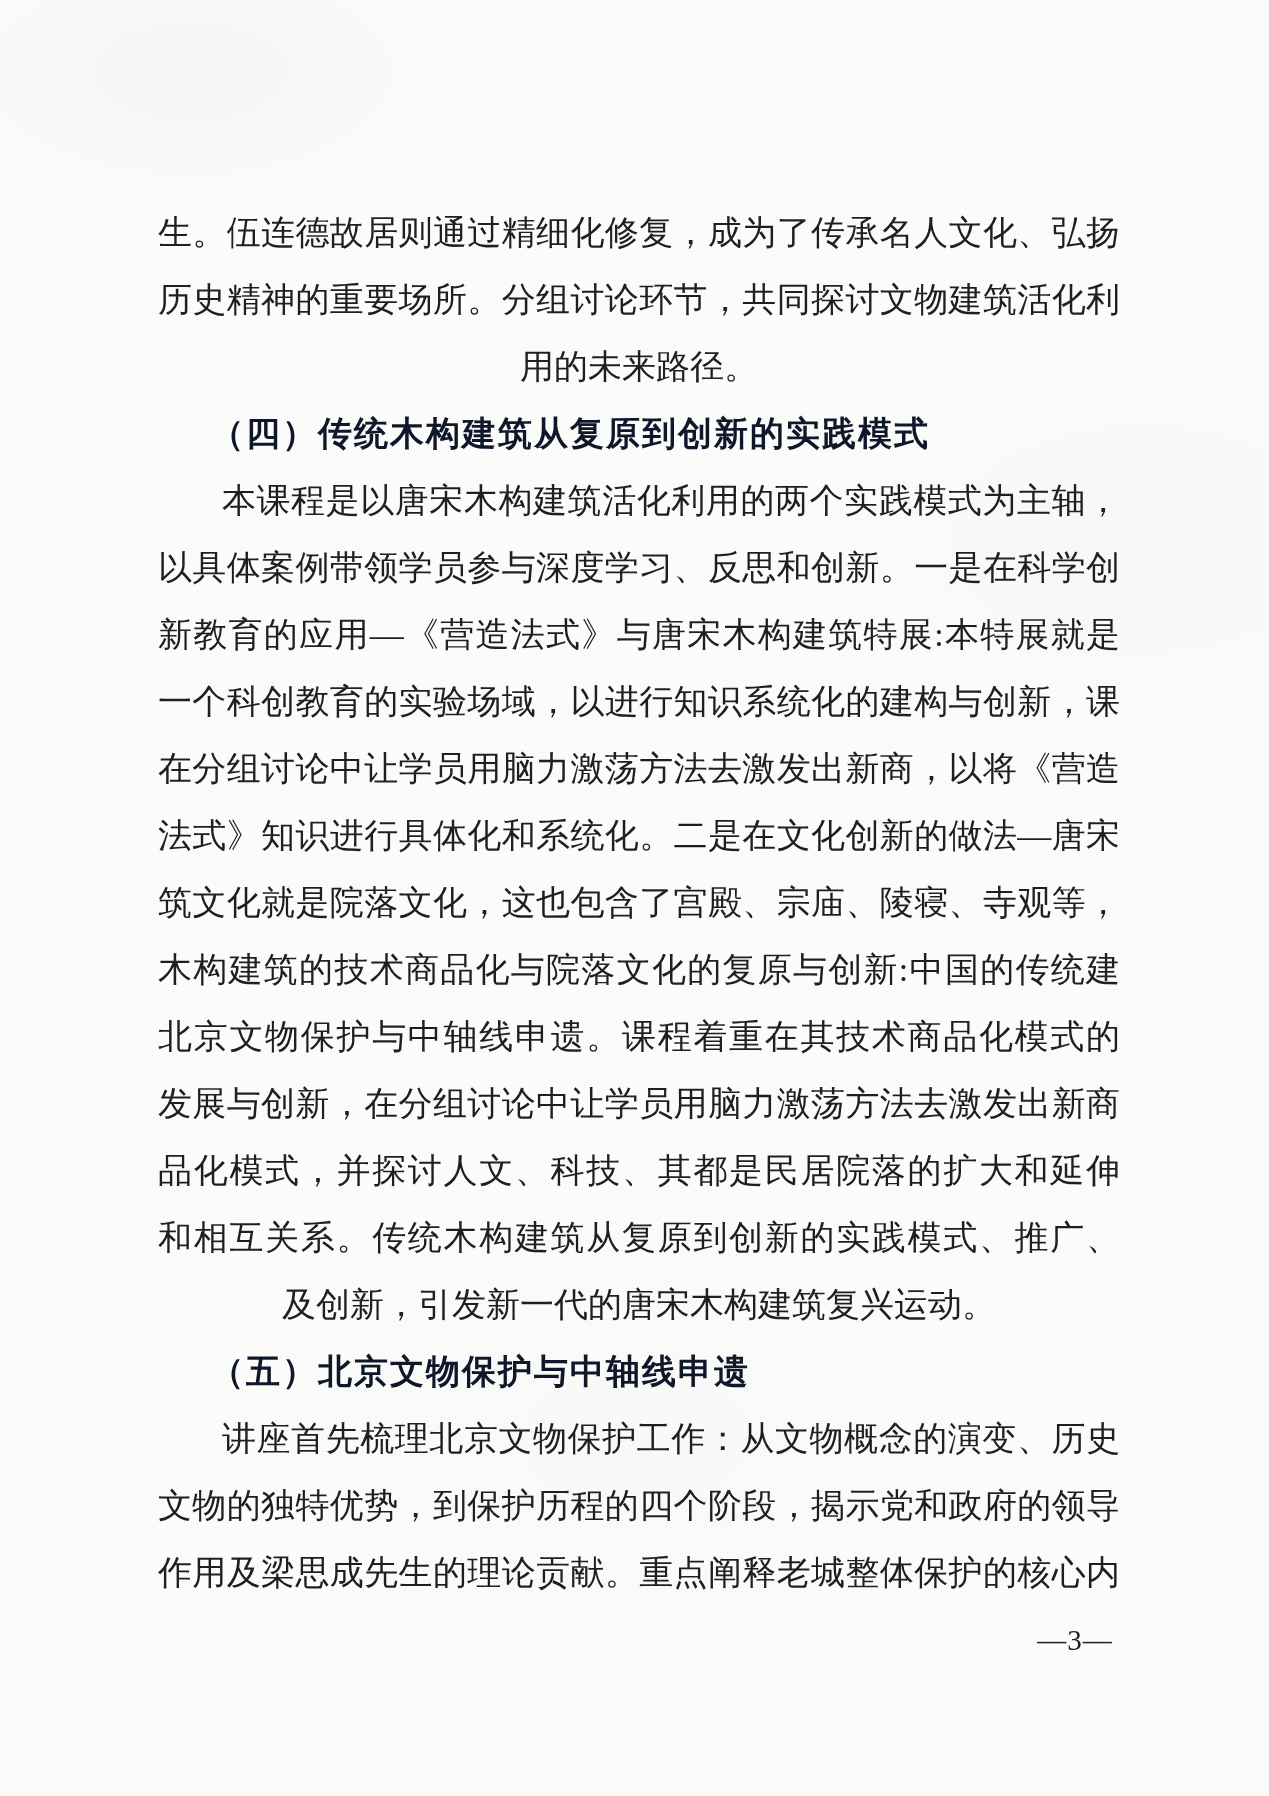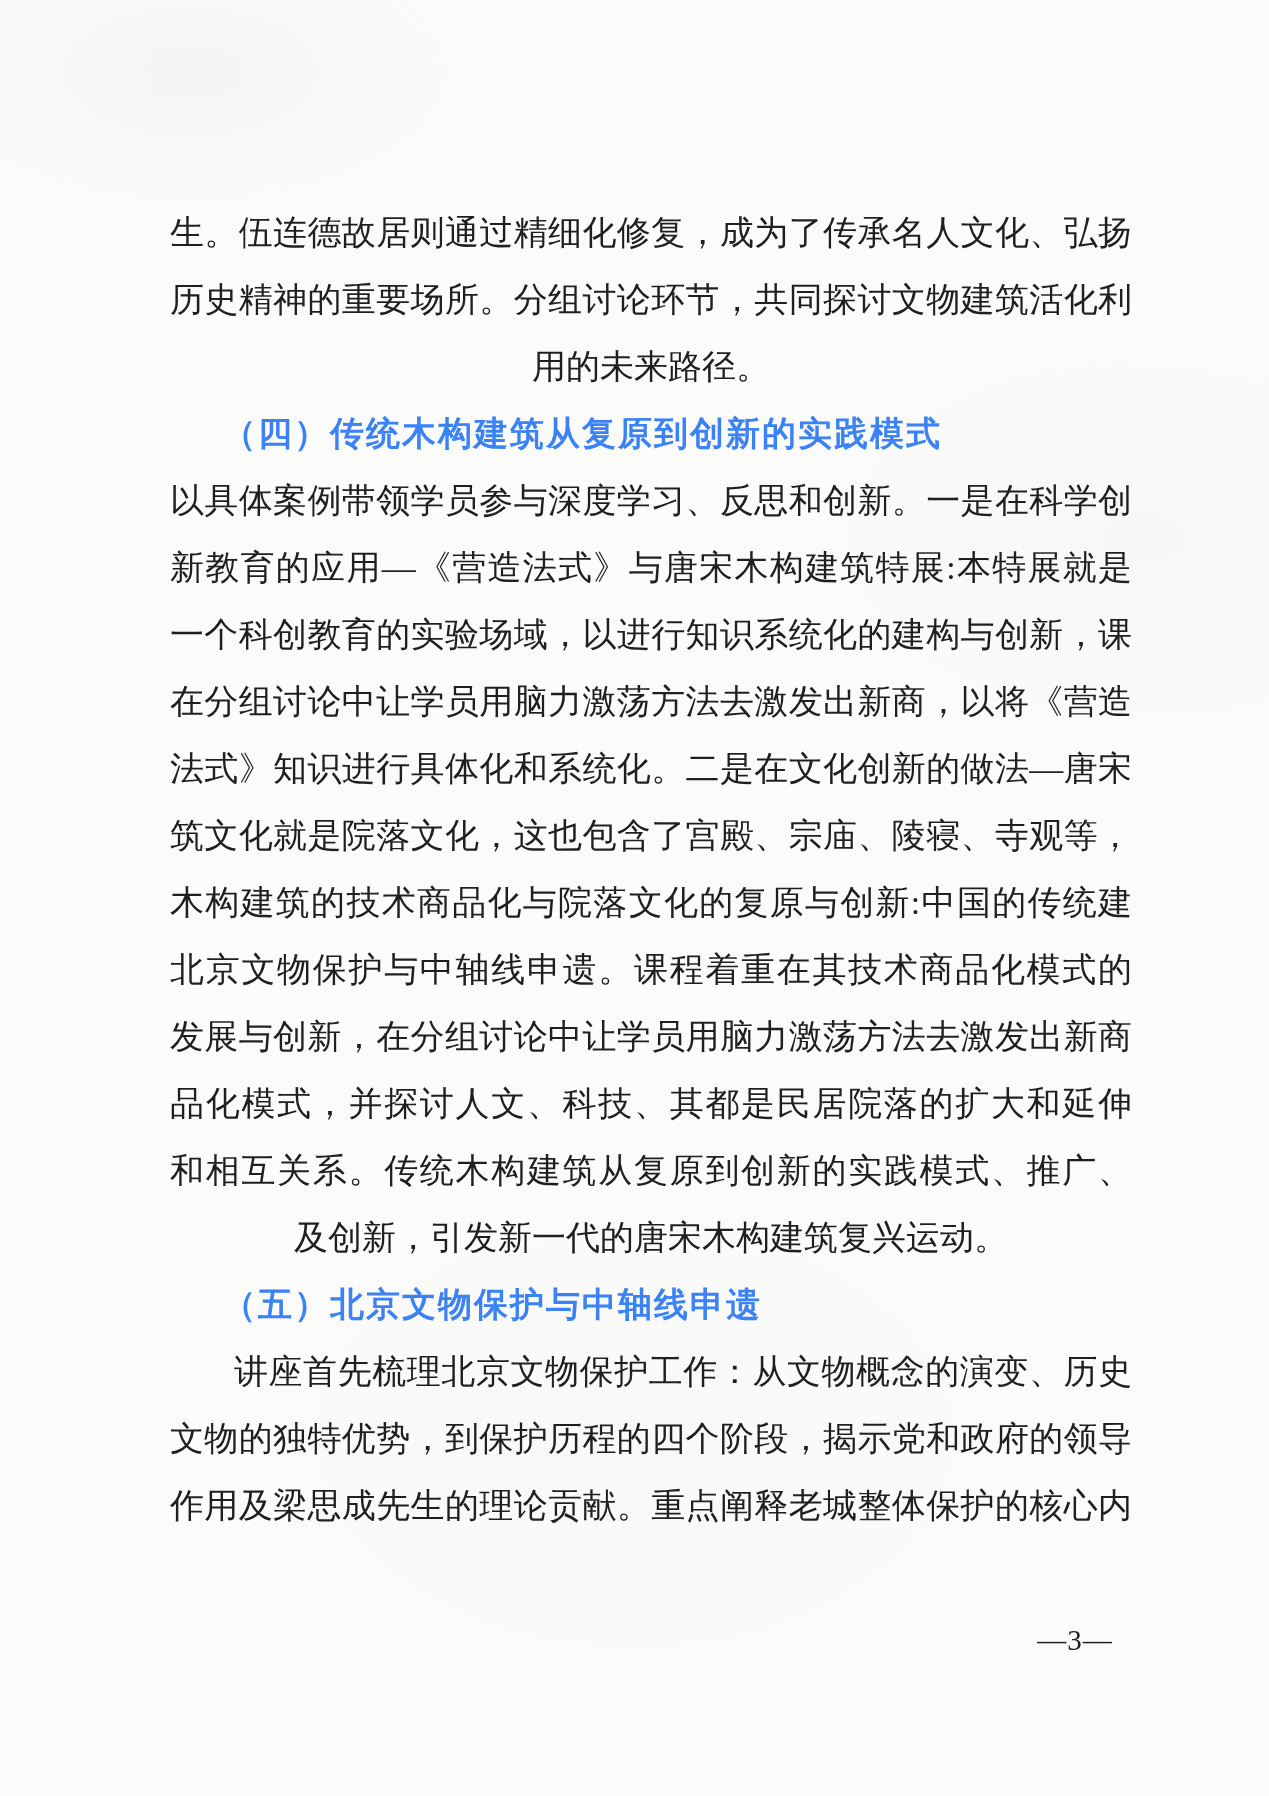--- a/index.html
+++ b/index.html
@@ -23,21 +23,21 @@
     position: absolute;
     inset: 0;
     background:
       radial-gradient(ellipse 400px 200px at 15% 4%, rgba(120,120,120,0.05), transparent 70%),
       radial-gradient(ellipse 500px 300px at 90% 30%, rgba(120,120,120,0.03), transparent 70%),
       radial-gradient(ellipse 600px 400px at 50% 80%, rgba(120,120,120,0.02), transparent 70%);
     pointer-events: none;
   }
   .text-block {
     position: absolute;
-    left: 170px;
+    left: 158px;
     top: 199px;
     width: 962px;
   }
   .line {
     height: 67px;
     line-height: 67px;
     font-size: 34px;
     letter-spacing: 0;
     white-space: normal;
   }
@@ -49,21 +49,21 @@
   .indent {         
     padding-left: 64px;
   }
   .plain {
     text-align: center;
   }
   .heading {
     font-weight: 700;
     padding-left: 52px;
     letter-spacing: 2px;
-    color: #3b82f6;
+    color: #0f172a;
   }
   .page-number {
     position: absolute;
     left: 1020px;
     top: 1618px;
     width: 110px;
     height: 44px;
     line-height: 44px;
     text-align: center;
     font-size: 29px;
@@ -76,20 +76,21 @@
 
 <div class="page">
   <div class="text-block">
 
     <div class="line j">生。伍连德故居则通过精细化修复，成为了传承名人文化、弘扬</div>
     <div class="line j">历史精神的重要场所。分组讨论环节，共同探讨文物建筑活化利</div>
     <div class="line plain">用的未来路径。</div>
 
     <div class="line heading">（四）传统木构建筑从复原到创新的实践模式</div>
 
+    <div class="line j indent">本课程是以唐宋木构建筑活化利用的两个实践模式为主轴，</div>
     <div class="line j">以具体案例带领学员参与深度学习、反思和创新。一是在科学创</div>
     <div class="line j">新教育的应用—《营造法式》与唐宋木构建筑特展:本特展就是</div>
     <div class="line j">一个科创教育的实验场域，以进行知识系统化的建构与创新，课</div>
     <div class="line j">在分组讨论中让学员用脑力激荡方法去激发出新商，以将《营造</div>
     <div class="line j">法式》知识进行具体化和系统化。二是在文化创新的做法—唐宋</div>
     <div class="line j">筑文化就是院落文化，这也包含了宫殿、宗庙、陵寝、寺观等，</div>
     <div class="line j">木构建筑的技术商品化与院落文化的复原与创新:中国的传统建</div>
     <div class="line j">北京文物保护与中轴线申遗。课程着重在其技术商品化模式的</div>
     <div class="line j">发展与创新，在分组讨论中让学员用脑力激荡方法去激发出新商</div>
     <div class="line j">品化模式，并探讨人文、科技、其都是民居院落的扩大和延伸</div>

